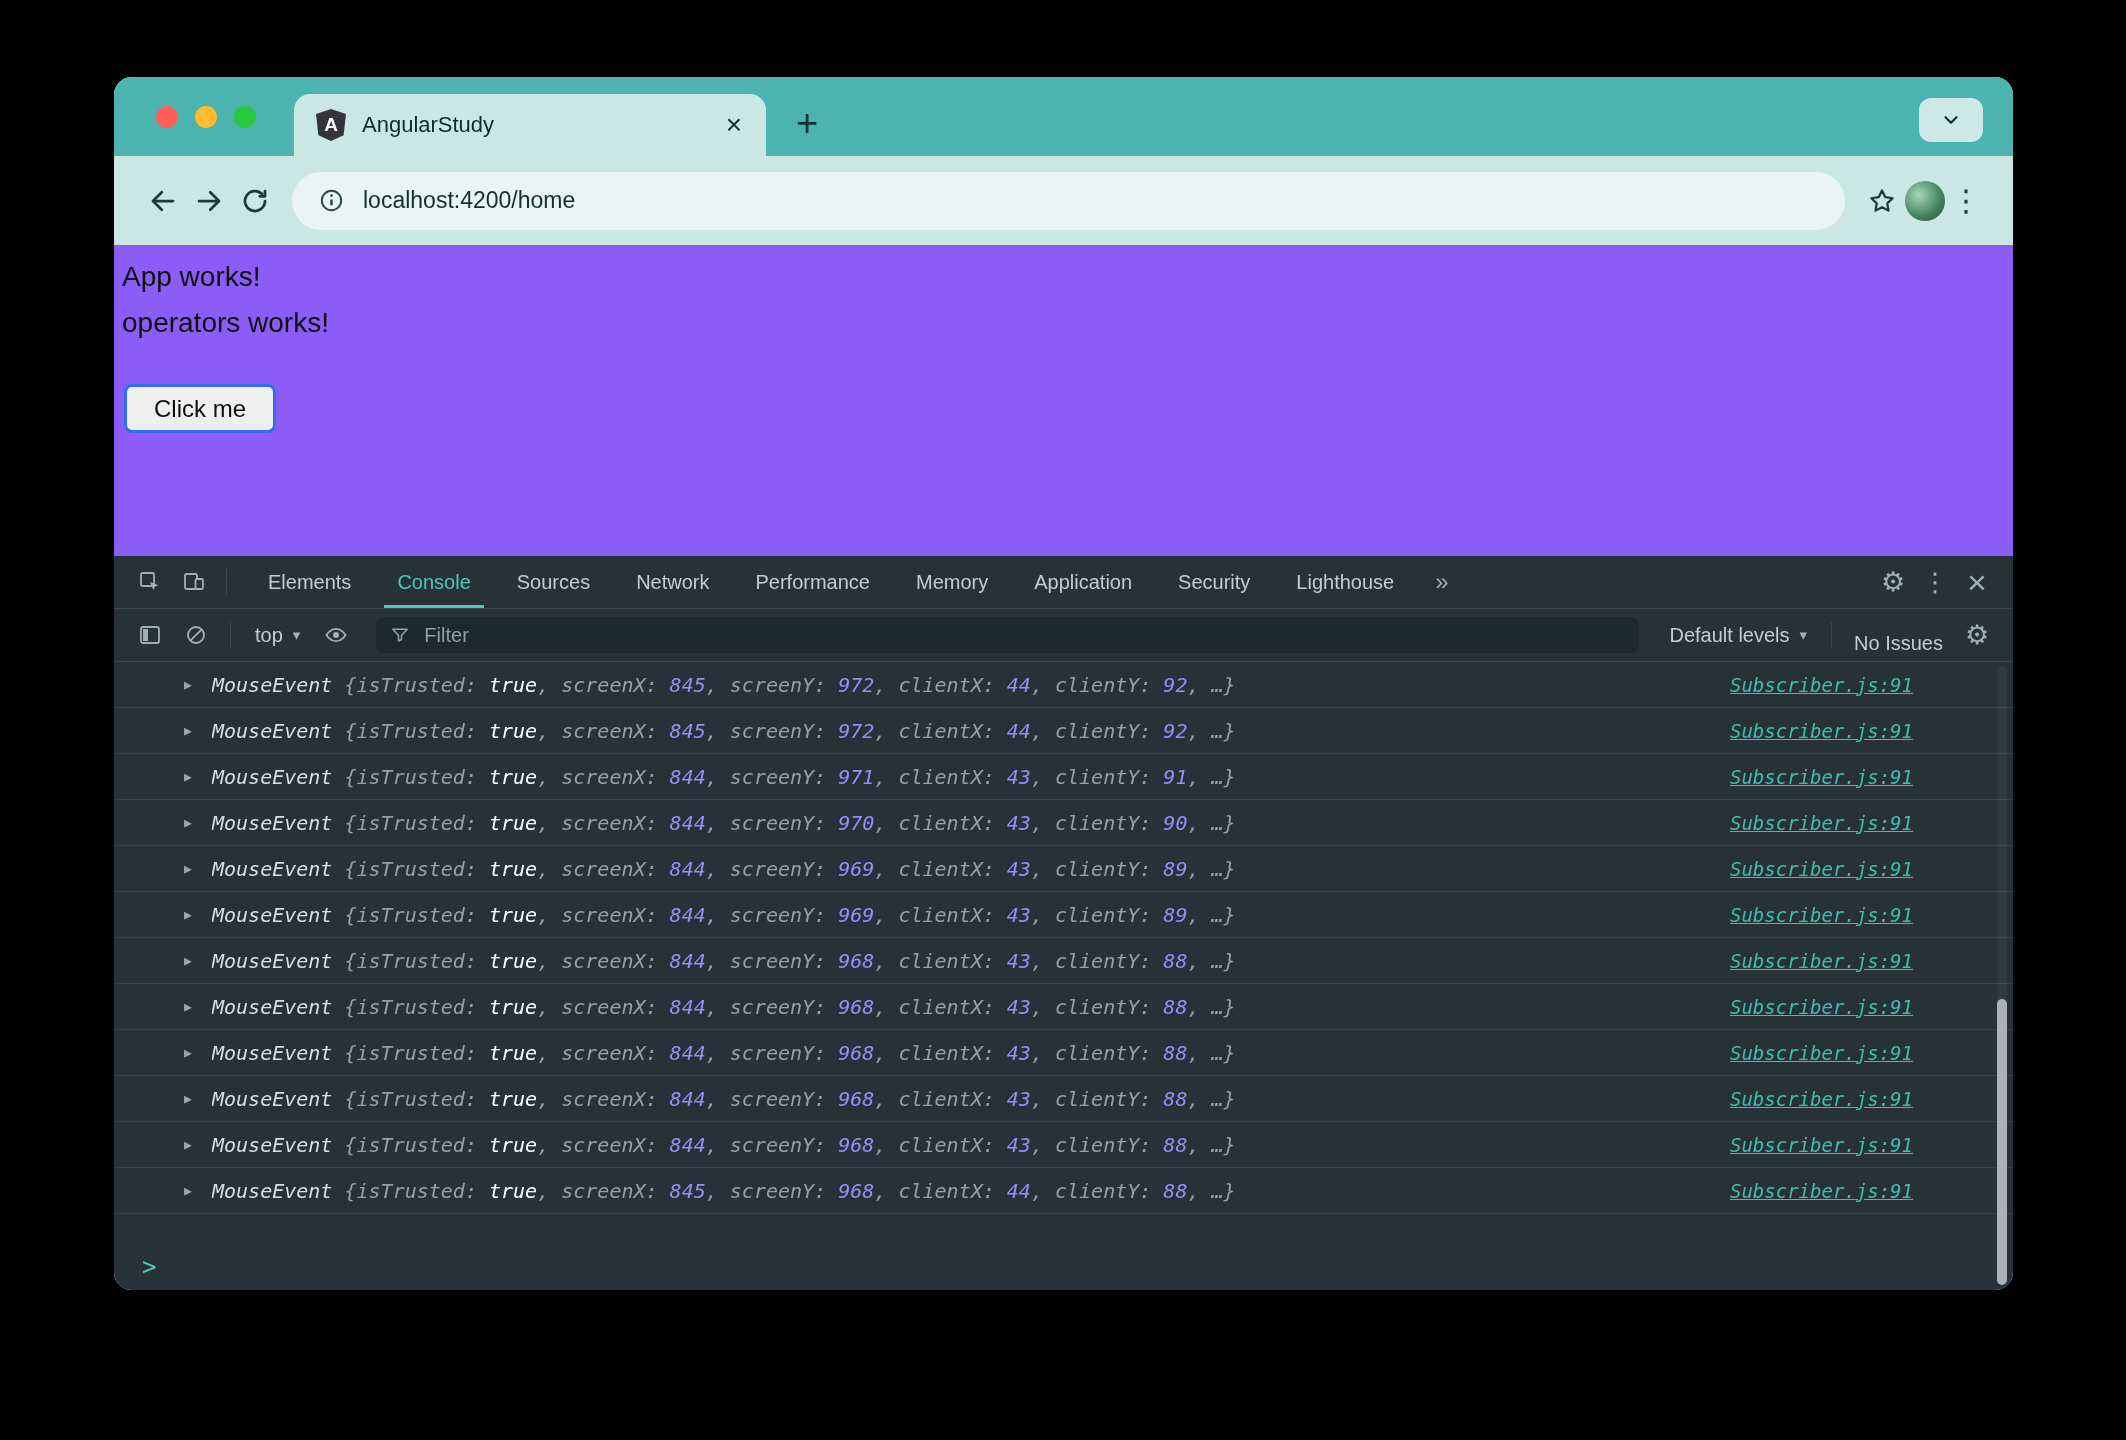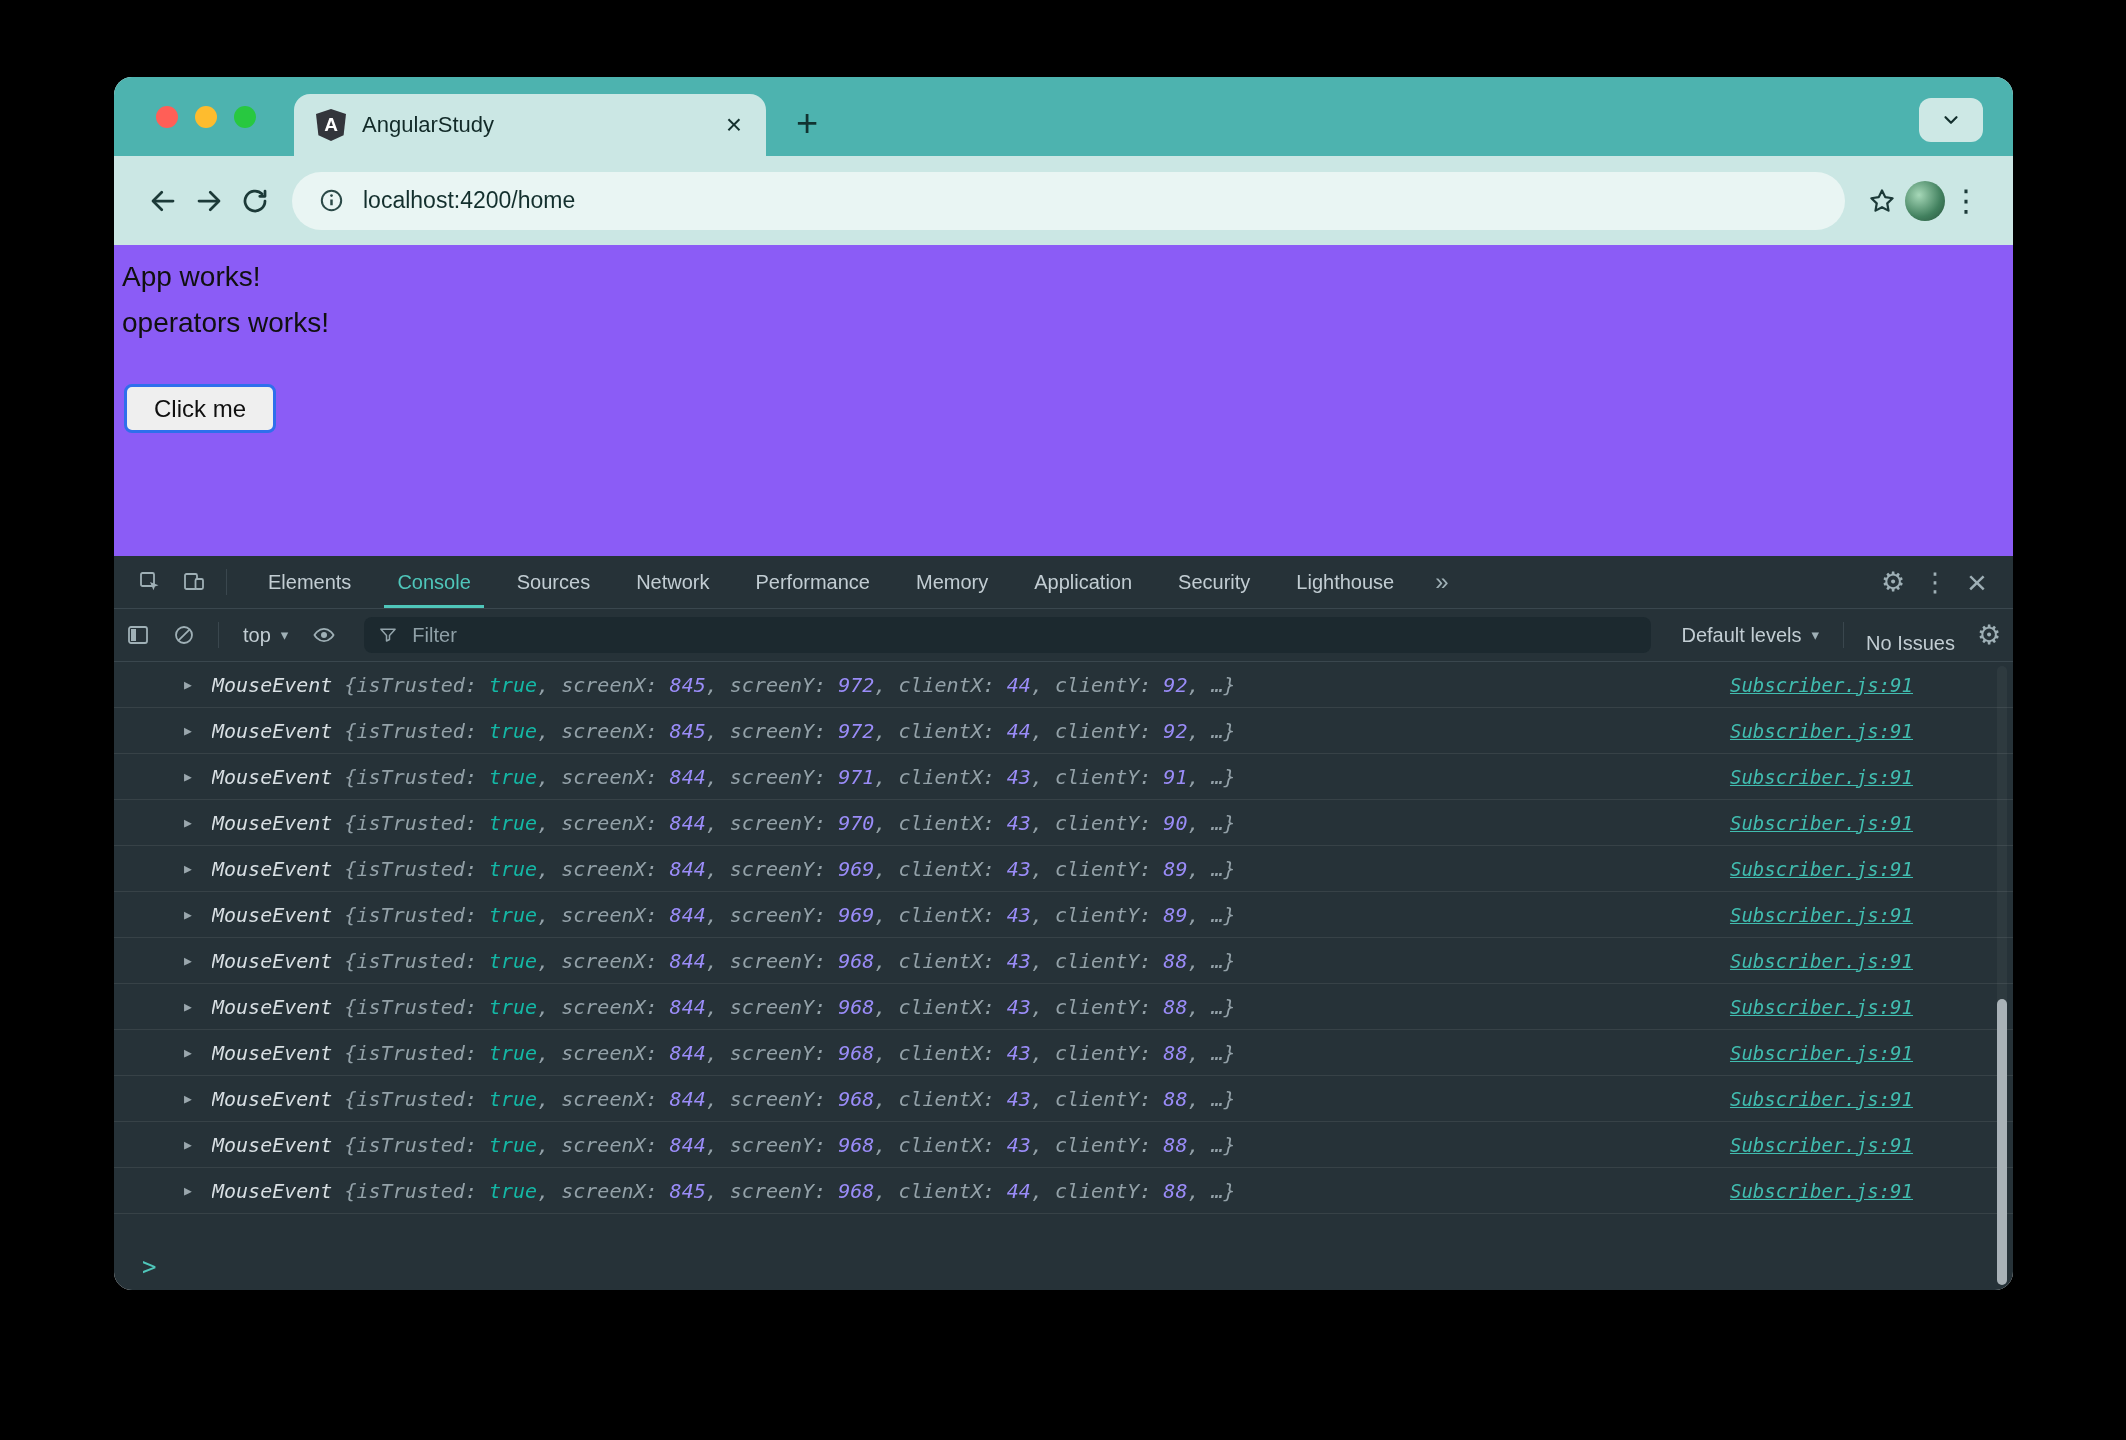--- a/index.html
+++ b/index.html
@@ -45,36 +45,36 @@
   .dt-tabs{display:flex;height:100%;align-items:stretch;margin-left:6px;min-width:0;overflow:hidden;}
   .dt-tab{padding:0 23px;display:flex;align-items:center;font-size:20px;color:#c2cdd3;position:relative;white-space:nowrap;}
   .dt-tab.active{color:#4fc6ba;}
   .dt-tab.active::after{content:'';position:absolute;left:10px;right:10px;bottom:0;height:3px;background:#4fc6ba;}
   .dt-more{font-size:24px;color:#9fb0b6;padding:0 14px;}
   .dt-right{margin-left:auto;display:flex;align-items:center;gap:2px;}
   .glyph-gear{font-size:27px;font-style:normal;}
   .glyph-kebab{font-size:26px;}
   .glyph-close{font-size:34px;}
 
-  .dt-row2{height:52px;border-bottom:1px solid #3a474e;display:flex;align-items:center;padding:0 4px;gap:6px;flex:none;}
+  .dt-row2{height:52px;border-bottom:1px solid #3a474e;display:flex;align-items:center;padding:0 16px;gap:6px;flex:none;}
   .dt-dd{display:flex;align-items:center;gap:10px;font-size:20px;color:#c2cdd3;padding:0 10px;white-space:nowrap;}
   .dd-caret{font-size:15px;color:#9fb0b6;}
   .filterbox{flex:1;height:36px;background:#1c292f;border-radius:8px;display:flex;align-items:center;gap:12px;padding:0 14px;margin:0 14px;color:#93a4ab;min-width:0;}
   .filterbox svg{width:20px;height:20px;flex:none;}
   .filter-input{flex:1;background:transparent;border:none;outline:none;color:#c9d3d9;font-size:20px;font-family:"Liberation Sans",sans-serif;min-width:0;}
   .filter-input::placeholder{color:#8fa0a7;}
   .dt-label{font-size:20px;color:#c2cdd3;white-space:nowrap;padding:0 8px;margin-top:16px;}
 
   .console{flex:1;font-family:"DejaVu Sans Mono",monospace;font-size:20px;font-style:italic;overflow:hidden;}
   .console-row{height:46px;display:flex;align-items:center;border-bottom:1px solid rgba(255,255,255,.08);padding:0 100px 0 70px;gap:10px;box-sizing:border-box;}
   .tri{color:#9aa7ad;font-size:13px;font-style:normal;width:18px;flex:none;}
   .preview{flex:1;white-space:nowrap;overflow:hidden;min-width:0;}
   .obj{color:#d8dfe3;}
   .gray{color:#93a1a8;}
-  .bool{color:#14b8a6;}
+  .bool{color:#ffffff;}
   .num{color:#9a8cf8;}
   .src{color:#41bdb0;text-decoration:underline;font-size:19px;flex:none;cursor:pointer;}
   .prompt-row{height:46px;display:flex;align-items:center;padding-left:28px;color:#4fc6ba;font-style:normal;font-size:24px;font-family:"DejaVu Sans Mono",monospace;}
 
   .dt-scroll-track{position:absolute;right:6px;top:110px;bottom:10px;width:10px;background:rgba(255,255,255,.04);border-radius:5px;}
   .dt-scroll-thumb{position:absolute;right:6px;top:443px;width:10px;height:286px;background:#a9b2b7;border-radius:5px;}
 </style>
 </head>
 <body>
 

